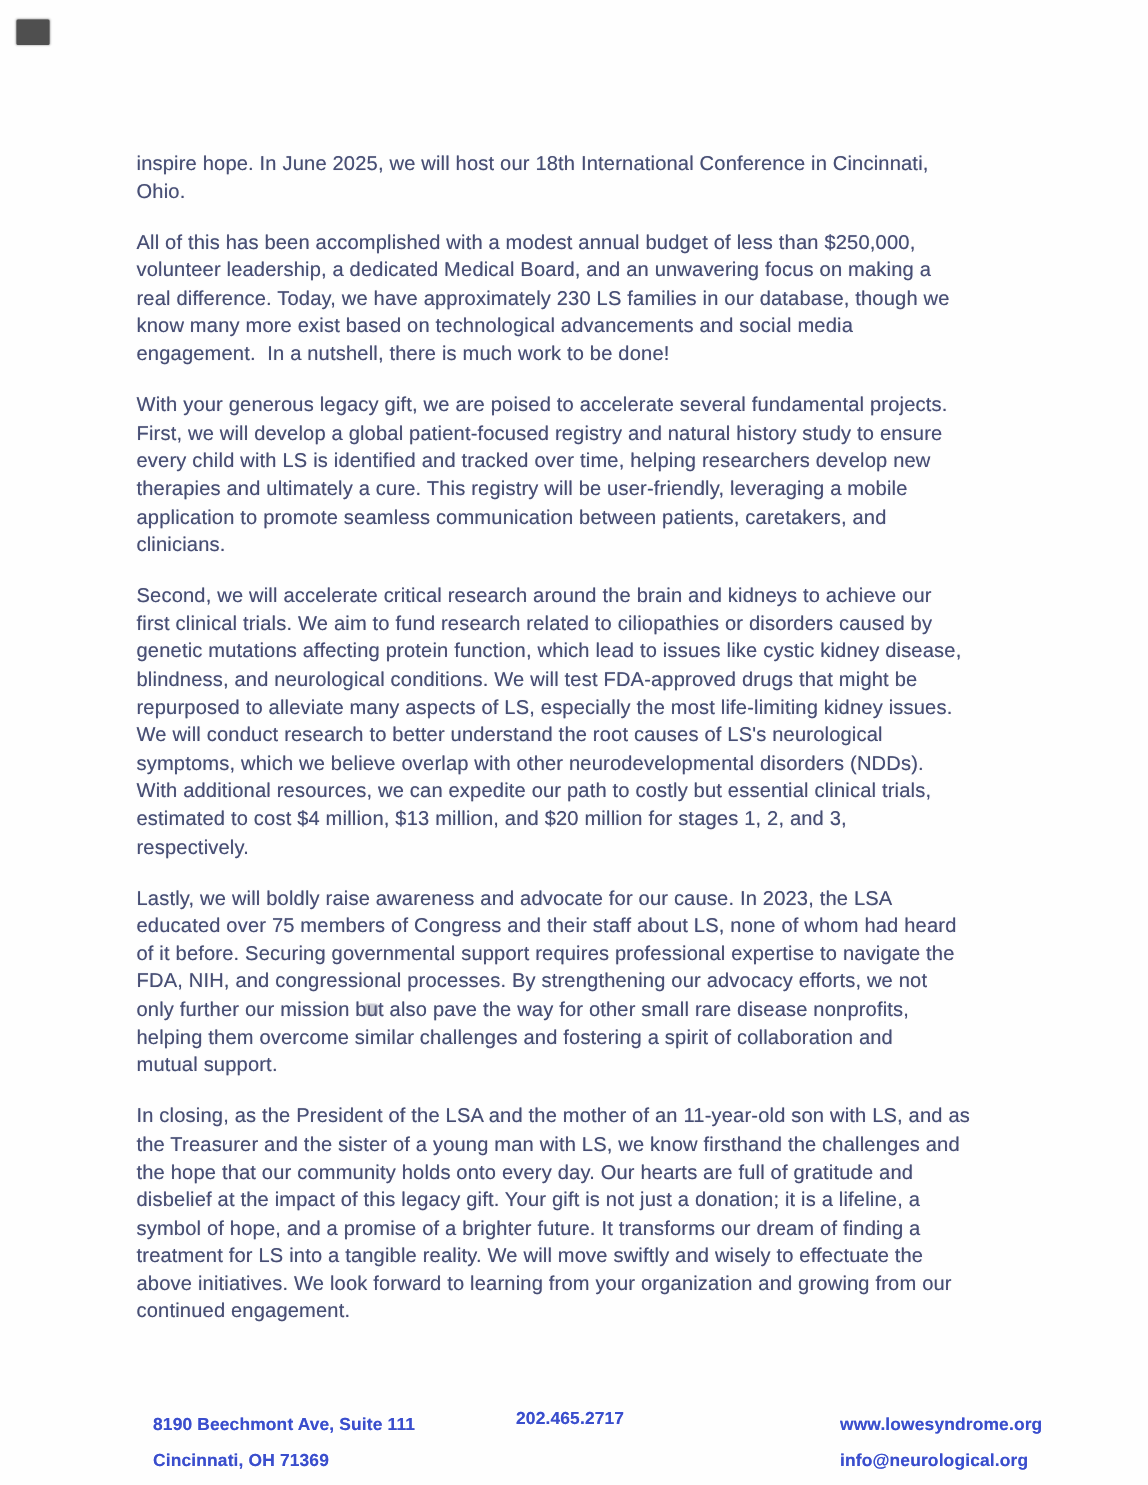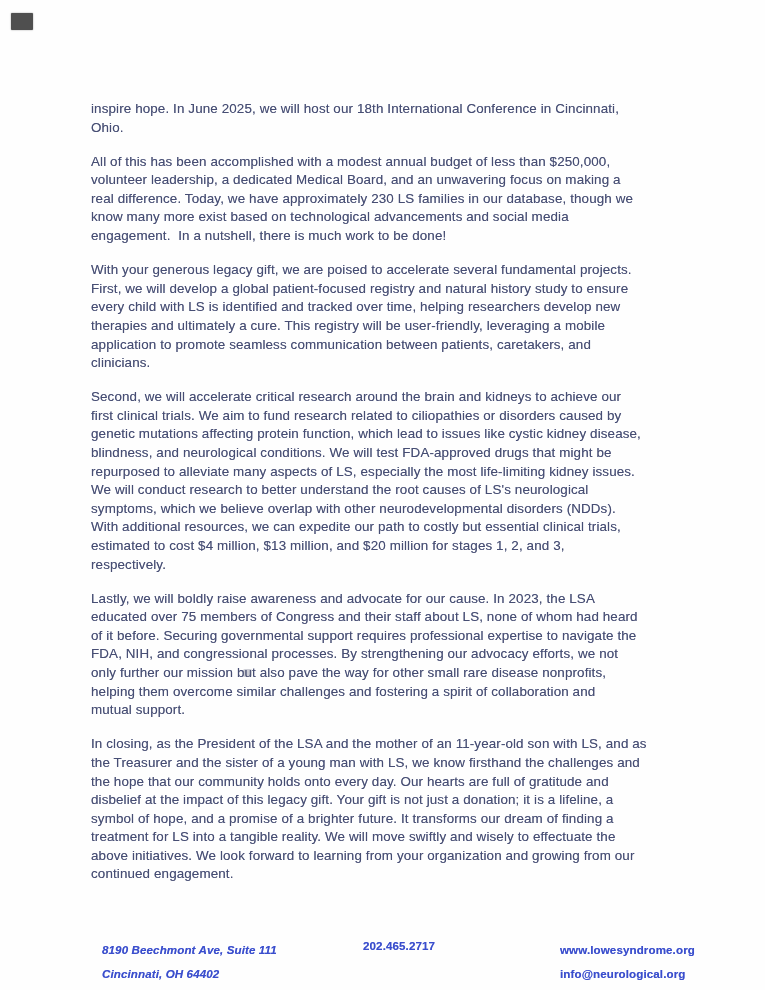--- a/index.html
+++ b/index.html
@@ -55,22 +55,22 @@
     position:absolute;
     left:0;top:930px;
     width:765px;
     color:var(--footer-text);
     font-size:11.6px;
     font-weight:700;
     line-height:15.5px;
     letter-spacing:.1px;
     text-shadow:0 0 .4px rgba(58,78,205,.6);
   }
-  .f-left{position:absolute;left:90px;top:0;font-style:italic;}
-  .f-center{position:absolute;left:355px;top:0;}
+  .f-left{position:absolute;left:90px;top:0;}
+  .f-center{position:absolute;left:336px;top:0;}
   .f-right{position:absolute;left:548px;top:0;width:114px;text-align:right;}
 </style>
 </head>
 <body>
 
 <div class="page">
 
   <div class="scan-square"></div>
 
   <div class="content">
@@ -112,21 +112,21 @@
 treatment for LS into a tangible reality. We will move swiftly and wisely to effectuate the
 above initiatives. We look forward to learning from your organization and growing from our
 continued engagement.</p>
   </div>
 
   <div class="smudge"></div>
 
   <div class="footer">
     <div class="f-left">
       <div>8190 Beechmont Ave, Suite 111</div>
-      <div>Cincinnati, OH 64402</div>
+      <div>Cincinnati, OH 71369</div>
     </div>
     <div class="f-center">202.465.2717</div>
     <div class="f-right">
       <div>www.lowesyndrome.org</div>
       <div>info@neurological.org</div>
     </div>
   </div>
 
 </div>
 

